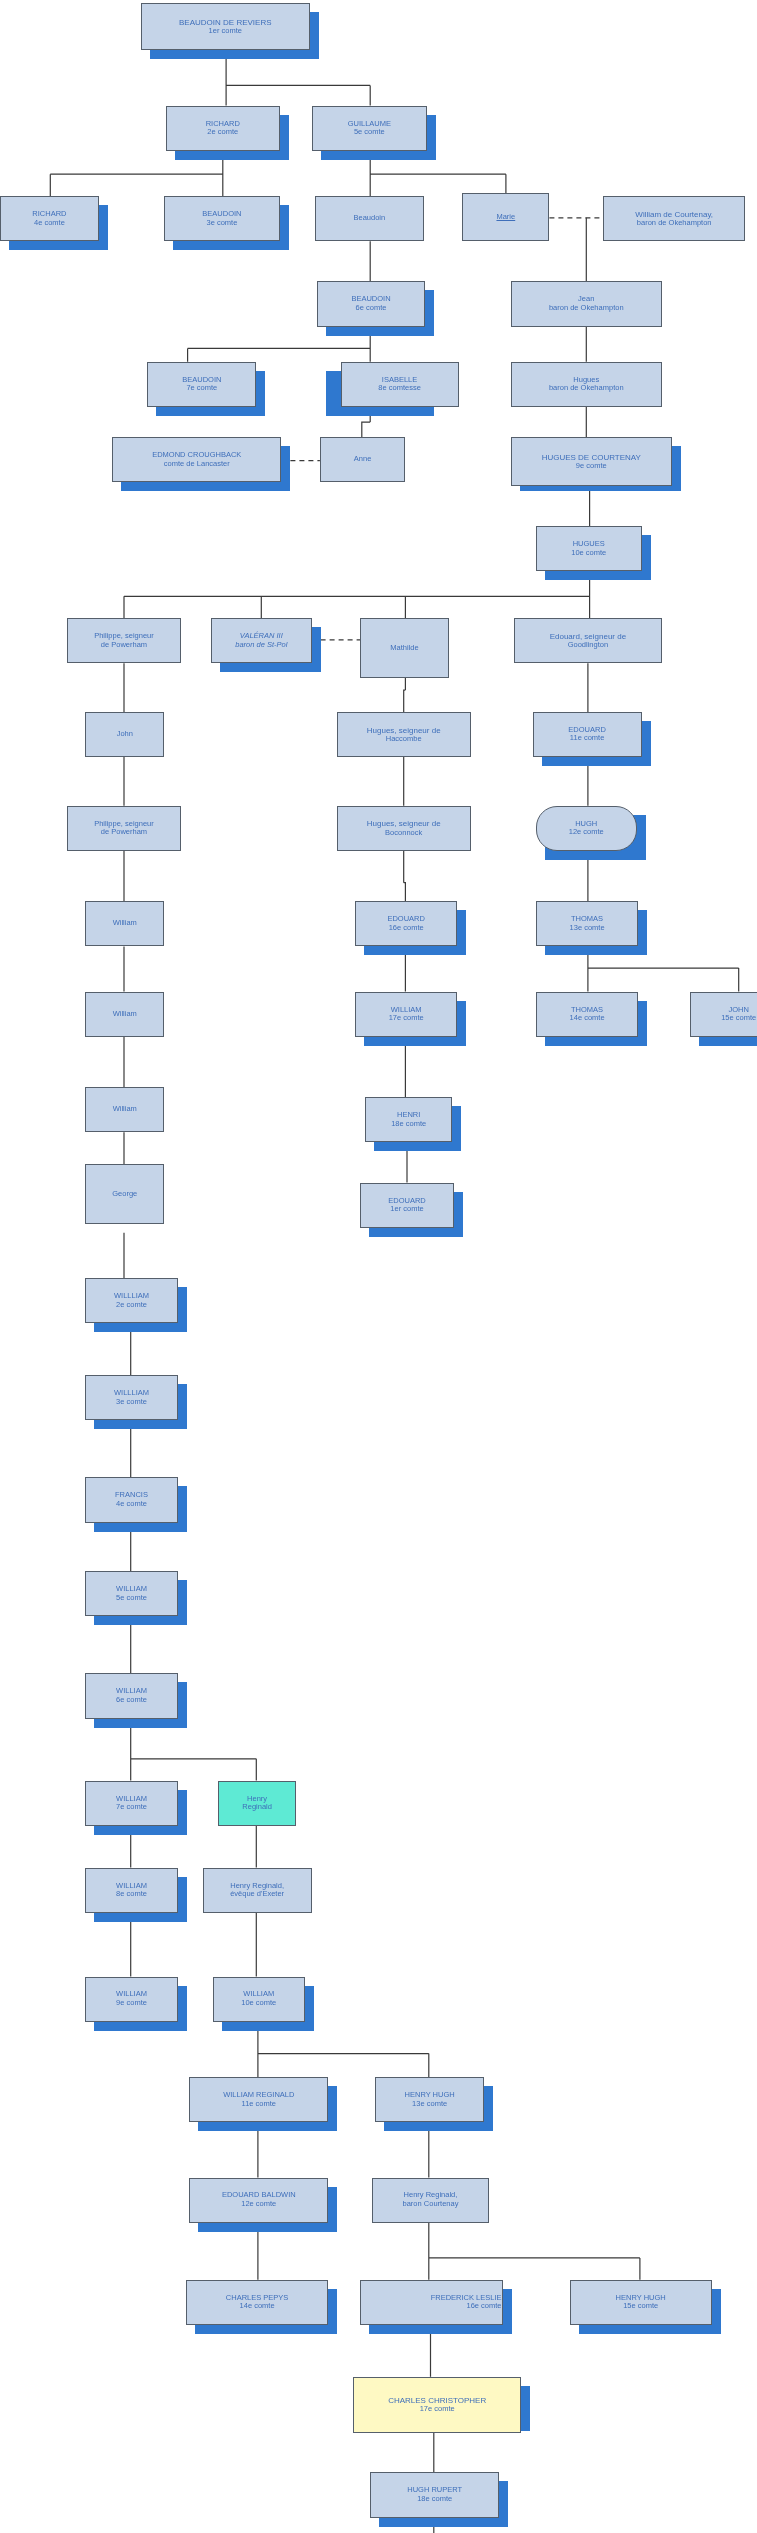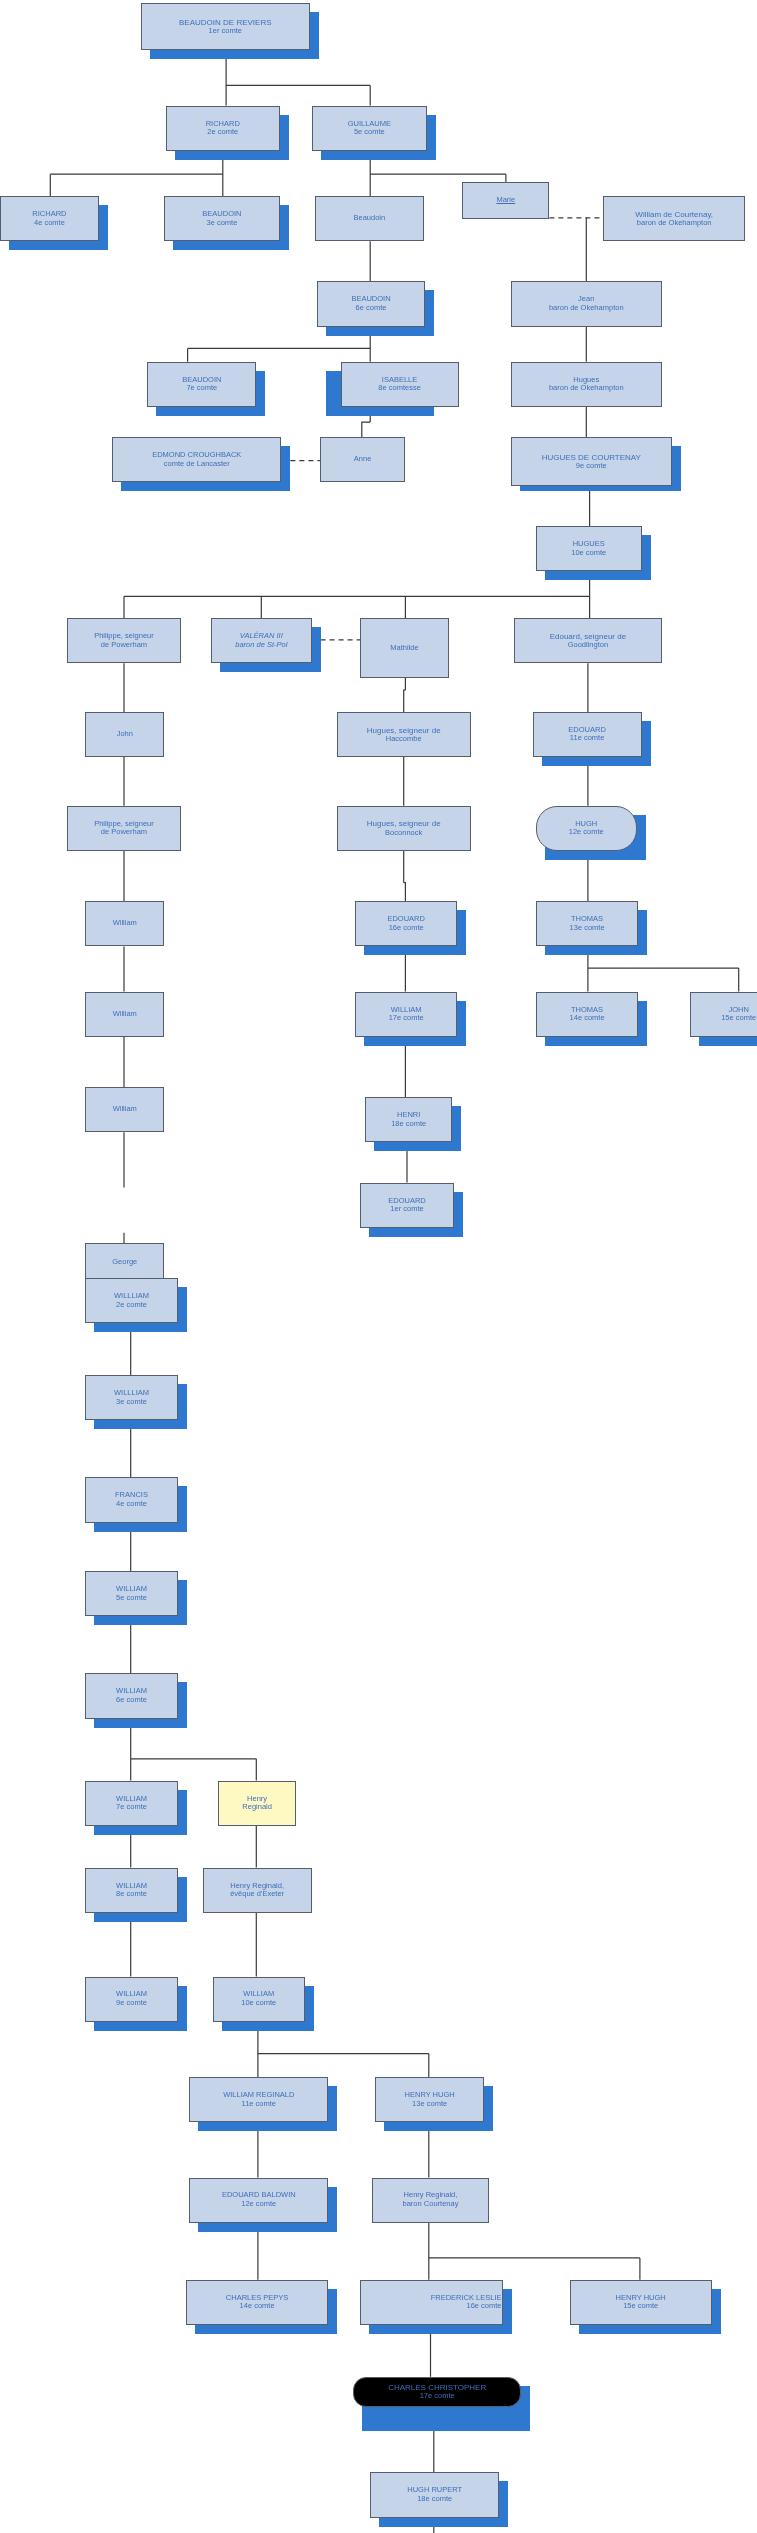--- a/index.html
+++ b/index.html
@@ -90,21 +90,21 @@
       <div class="l2">4e comte</div>
     </div>
     <div class="shadow" style="left: 173.15px; top: 204.975px; width: 115.575px; height: 45.225px; background: rgb(47, 120, 207);"></div>
     <div class="node" style="left: 164.15px; top: 195.975px; width: 115.575px; height: 45.225px; background: rgb(197, 212, 232); border-color: rgb(85, 95, 107); color: rgb(63, 111, 186);">
       <div class="l1">BEAUDOIN</div>
       <div class="l2">3e comte</div>
     </div>
     <div class="node" style="left: 314.9px; top: 195.975px; width: 108.875px; height: 45.225px; background: rgb(197, 212, 232); border-color: rgb(85, 95, 107); color: rgb(63, 111, 186);">
       <div class="l1">Beaudoin</div>
     </div>
-    <div class="node" style="left: 462.3px; top: 182px; width: 87.1px; height: 37px; background: rgb(197, 212, 232); border-color: rgb(85, 95, 107); color: rgb(63, 111, 186); text-decoration: underline;">
+    <div class="node" style="left: 462.3px; top: 193px; width: 87.1px; height: 48px; background: rgb(197, 212, 232); border-color: rgb(85, 95, 107); color: rgb(63, 111, 186); text-decoration: underline;">
       <div class="l1">Marie</div>
     </div>
     <div class="node big" style="left: 603px; top: 195.975px; width: 142.375px; height: 45.225px; background: rgb(197, 212, 232); border-color: rgb(85, 95, 107); color: rgb(63, 111, 186);">
       <div class="l1">William de Courtenay,</div>
       <div class="l2">baron de Okehampton</div>
     </div>
     <div class="shadow" style="left: 325.575px; top: 290.4px; width: 108.875px; height: 45.225px; background: rgb(47, 120, 207);"></div>
     <div class="node" style="left: 316.575px; top: 281.4px; width: 108.875px; height: 45.225px; background: rgb(197, 212, 232); border-color: rgb(85, 95, 107); color: rgb(63, 111, 186);">
       <div class="l1">BEAUDOIN</div>
       <div class="l2">6e comte</div>
@@ -218,21 +218,21 @@
       <div class="l2">15e comte</div>
     </div>
     <div class="node" style="left: 85.425px; top: 1087.08px; width: 78.725px; height: 45.225px; background: rgb(197, 212, 232); border-color: rgb(85, 95, 107); color: rgb(63, 111, 186);">
       <div class="l1">William</div>
     </div>
     <div class="shadow" style="left: 374.15px; top: 1106.12px; width: 87.1px; height: 45.225px; background: rgb(47, 120, 207);"></div>
     <div class="node" style="left: 365.15px; top: 1097.12px; width: 87.1px; height: 45.225px; background: rgb(197, 212, 232); border-color: rgb(85, 95, 107); color: rgb(63, 111, 186);">
       <div class="l1">HENRI</div>
       <div class="l2">18e comte</div>
     </div>
-    <div class="node" style="left: 85.425px; top: 1243px; width: 78.725px; height: 38px; background: rgb(197, 212, 232); border-color: rgb(85, 95, 107); color: rgb(63, 111, 186);">
+    <div class="node" style="left: 85.425px; top: 1164px; width: 78.725px; height: 60px; background: rgb(197, 212, 232); border-color: rgb(85, 95, 107); color: rgb(63, 111, 186);">
       <div class="l1">George</div>
     </div>
     <div class="shadow" style="left: 369.125px; top: 1191.55px; width: 93.8px; height: 45.225px; background: rgb(47, 120, 207);"></div>
     <div class="node" style="left: 360.125px; top: 1182.55px; width: 93.8px; height: 45.225px; background: rgb(197, 212, 232); border-color: rgb(85, 95, 107); color: rgb(63, 111, 186);">
       <div class="l1">EDOUARD</div>
       <div class="l2">1er comte</div>
     </div>
     <div class="shadow" style="left: 94.425px; top: 1287.03px; width: 92.125px; height: 45.225px; background: rgb(47, 120, 207);"></div>
     <div class="node" style="left: 85.425px; top: 1278.03px; width: 92.125px; height: 45.225px; background: rgb(197, 212, 232); border-color: rgb(85, 95, 107); color: rgb(63, 111, 186);">
       <div class="l1">WILLLIAM</div>
@@ -256,21 +256,21 @@
     <div class="shadow" style="left: 94.425px; top: 1682.33px; width: 92.125px; height: 45.225px; background: rgb(47, 120, 207);"></div>
     <div class="node" style="left: 85.425px; top: 1673.33px; width: 92.125px; height: 45.225px; background: rgb(197, 212, 232); border-color: rgb(85, 95, 107); color: rgb(63, 111, 186);">
       <div class="l1">WILLIAM</div>
       <div class="l2">6e comte</div>
     </div>
     <div class="shadow" style="left: 94.425px; top: 1789.53px; width: 92.125px; height: 45.225px; background: rgb(47, 120, 207);"></div>
     <div class="node" style="left: 85.425px; top: 1780.53px; width: 92.125px; height: 45.225px; background: rgb(197, 212, 232); border-color: rgb(85, 95, 107); color: rgb(63, 111, 186);">
       <div class="l1">WILLIAM</div>
       <div class="l2">7e comte</div>
     </div>
-    <div class="node" style="left: 217.75px; top: 1780.53px; width: 78.725px; height: 45.225px; background: #fef9c3; border-color: rgb(85, 95, 107); color: rgb(63, 111, 186);">
+    <div class="node" style="left: 217.75px; top: 1780.53px; width: 78.725px; height: 45.225px; background: #5eead4; border-color: rgb(85, 95, 107); color: rgb(63, 111, 186);">
       <div class="l1">Henry</div>
       <div class="l2">Reginald</div>
     </div>
     <div class="shadow" style="left: 94.425px; top: 1876.62px; width: 92.125px; height: 45.225px; background: rgb(47, 120, 207);"></div>
     <div class="node" style="left: 85.425px; top: 1867.62px; width: 92.125px; height: 45.225px; background: rgb(197, 212, 232); border-color: rgb(85, 95, 107); color: rgb(63, 111, 186);">
       <div class="l1">WILLIAM</div>
       <div class="l2">8e comte</div>
     </div>
     <div class="node" style="left: 202.675px; top: 1867.62px; width: 108.875px; height: 45.225px; background: rgb(197, 212, 232); border-color: rgb(85, 95, 107); color: rgb(63, 111, 186);">
       <div class="l1">Henry Reginald,</div>
@@ -314,21 +314,21 @@
     <div class="node" style="left: 360.125px; top: 2279.68px; width: 142.375px; height: 45.225px; background: rgb(197, 212, 232); border-color: rgb(85, 95, 107); color: rgb(63, 111, 186); align-items: flex-end;">
       <div class="l1">FREDERICK LESLIE</div>
       <div class="l2">16e comte</div>
     </div>
     <div class="shadow" style="left: 578.5px; top: 2288.68px; width: 142.375px; height: 45.225px; background: rgb(47, 120, 207);"></div>
     <div class="node" style="left: 569.5px; top: 2279.68px; width: 142.375px; height: 45.225px; background: rgb(197, 212, 232); border-color: rgb(85, 95, 107); color: rgb(63, 111, 186);">
       <div class="l1">HENRY HUGH</div>
       <div class="l2">15e comte</div>
     </div>
     <div class="shadow" style="left: 362.425px; top: 2385.82px; width: 167.5px; height: 45.225px; background: rgb(47, 120, 207);"></div>
-    <div class="node big" style="left: 353.425px; top: 2376.82px; width: 167.5px; height: 30px; background: #000000; border-color: rgb(85, 95, 107); color: rgb(63, 111, 186); border-radius: 13px;">
+    <div class="node big" style="left: 353.425px; top: 2376.82px; width: 167.5px; height: 56px; background: #fef9c3; border-color: rgb(85, 95, 107); color: rgb(63, 111, 186);">
       <div class="l1">CHARLES CHRISTOPHER</div>
       <div class="l2">17e comte</div>
     </div>
     <div class="shadow" style="left: 379.175px; top: 2481.3px; width: 128.975px; height: 45.225px; background: rgb(47, 120, 207);"></div>
     <div class="node" style="left: 370.175px; top: 2472.3px; width: 128.975px; height: 45.225px; background: rgb(197, 212, 232); border-color: rgb(85, 95, 107); color: rgb(63, 111, 186);">
       <div class="l1">HUGH RUPERT</div>
       <div class="l2">18e comte</div>
     </div>
   </div>
 

